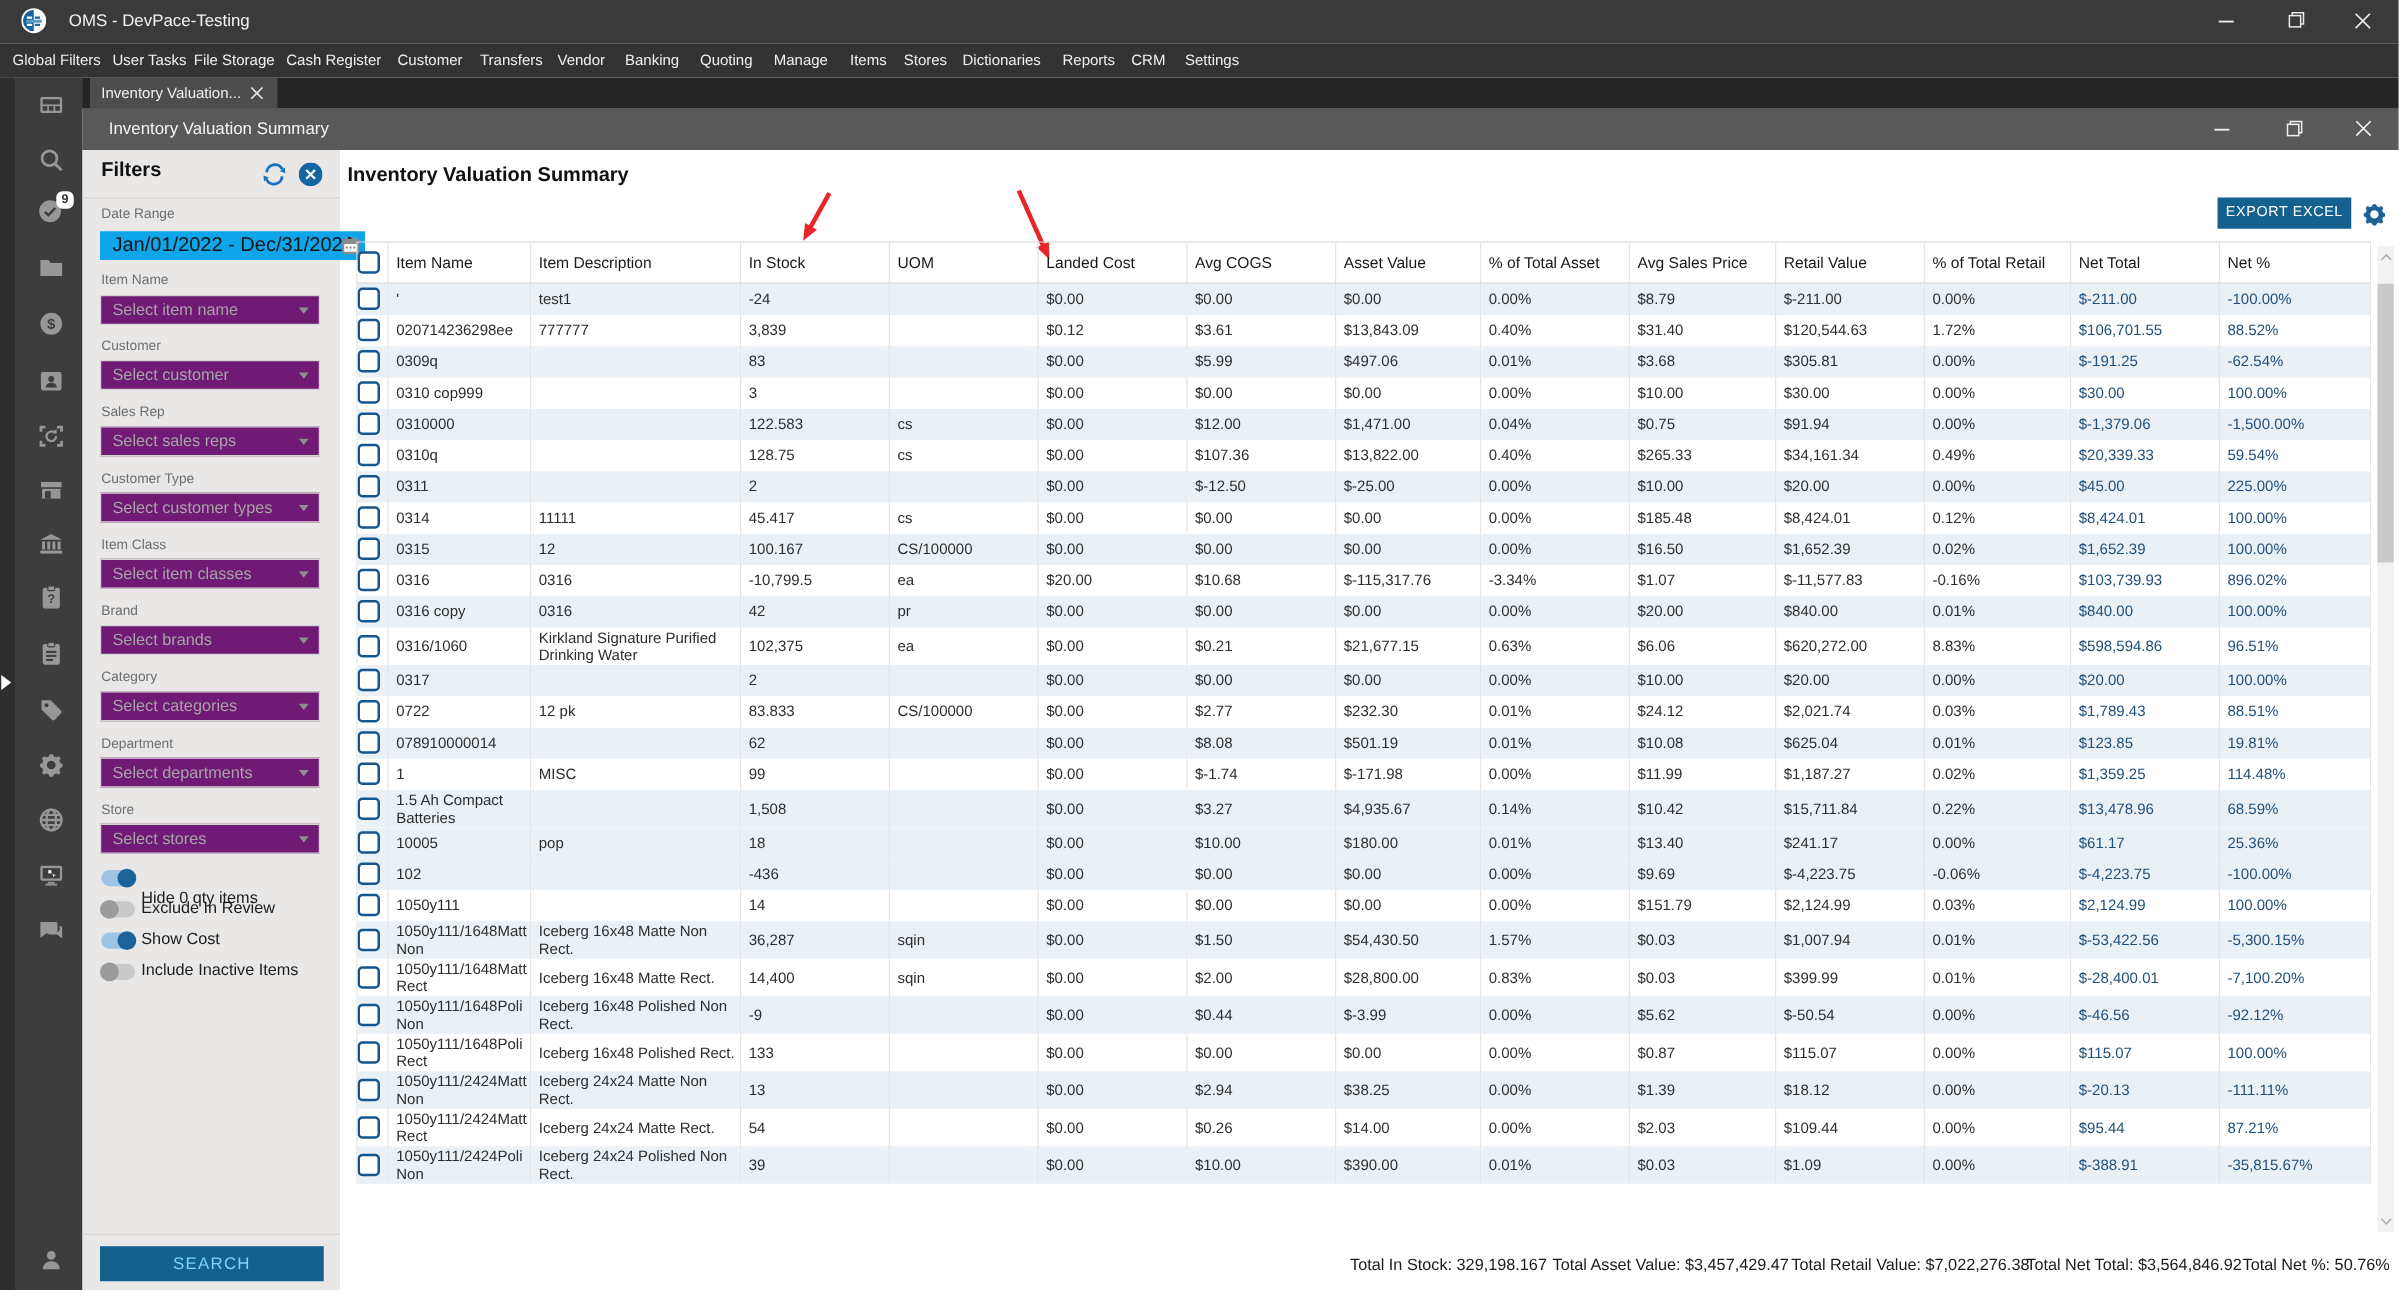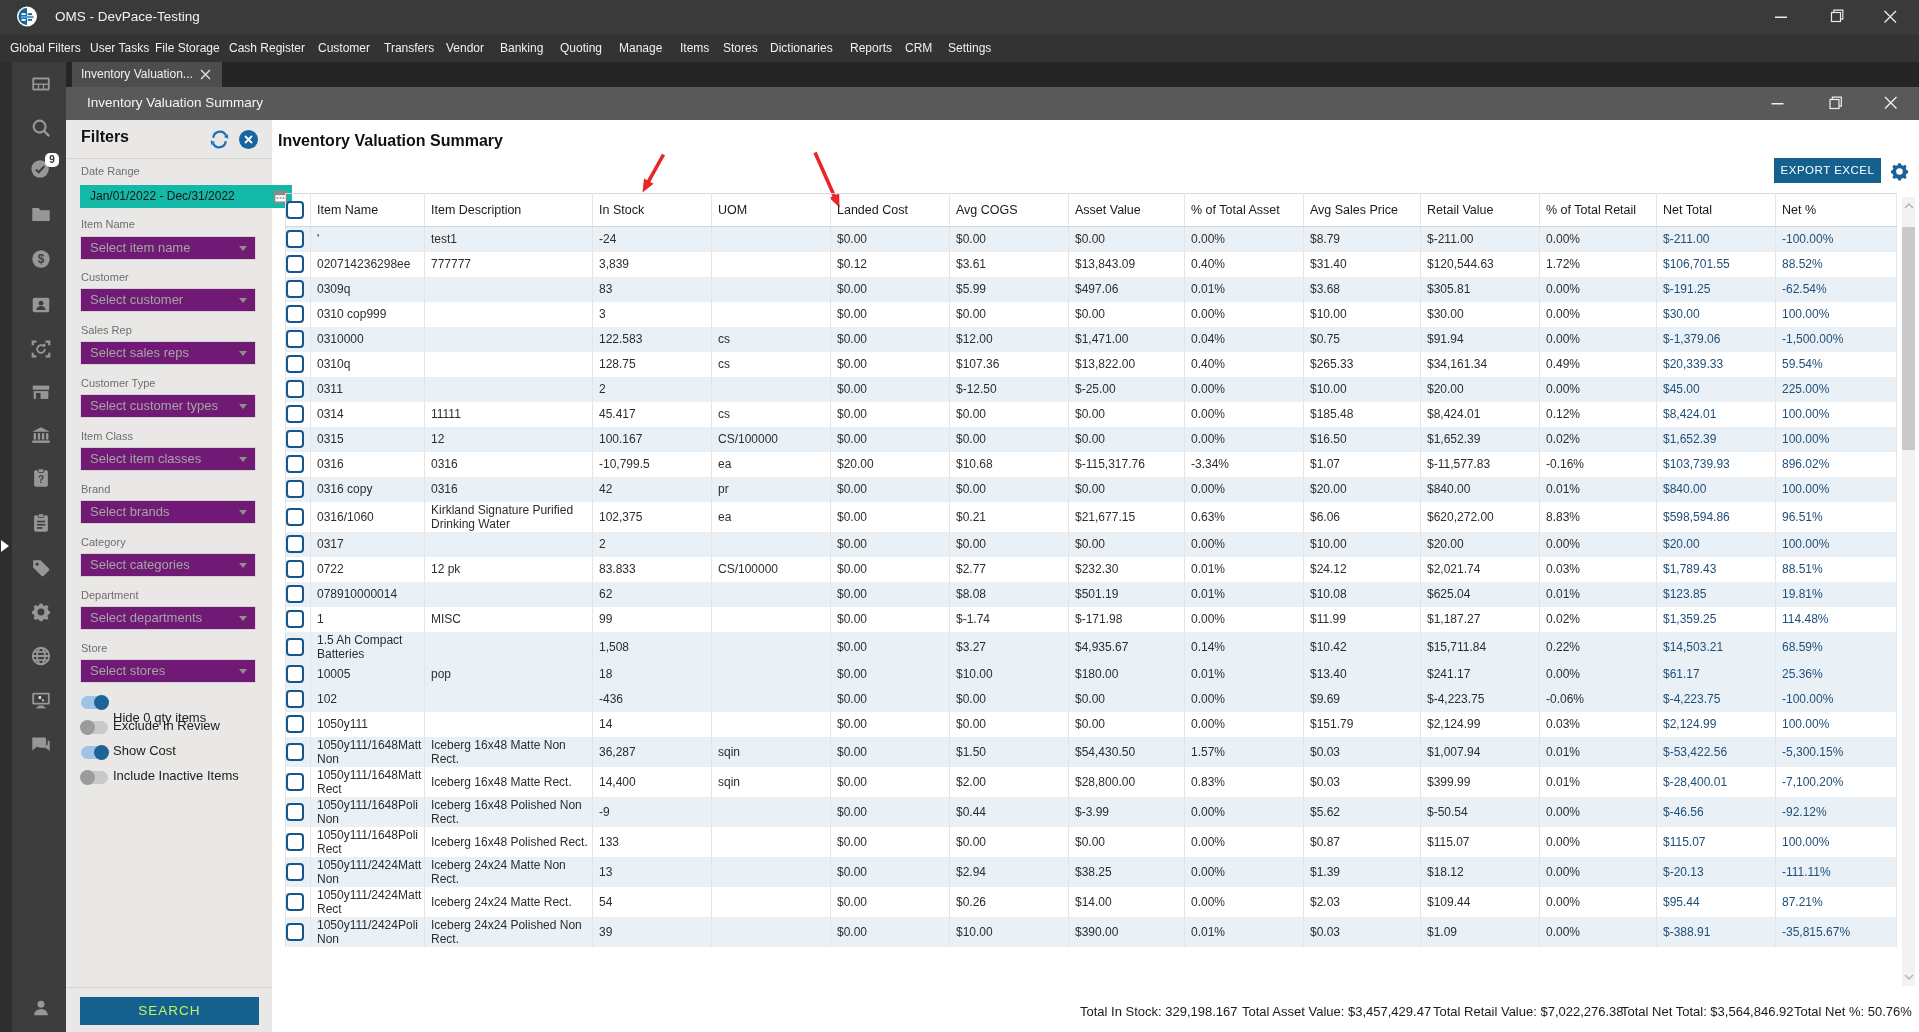--- a/index.html
+++ b/index.html
@@ -20,27 +20,27 @@
 .sic{position:absolute;left:30px;width:22px;height:22px}
 #arrow-strip{left:1px;top:540px;width:0;height:0;border-top:6px solid transparent;border-bottom:6px solid transparent;border-left:8px solid #fff}
 
 #panel{left:66px;top:120px;width:206px;height:912px;background:#eae8e6}
 #ftitle{left:81px;top:128px;font-size:16px;font-weight:bold;color:#111}
 #fsep{left:66px;top:158px;width:206px;height:1px;background:#d6d4d2}
 #fsep2{left:66px;top:987px;width:206px;height:1px;background:#d6d4d2}
 .flabel{position:absolute;left:81px;font-size:11px;color:#6e6e6e}
 .ffield{position:absolute;left:80px;width:176px;height:24px;background:#701a75;border:1px solid #d5d3d1;font-size:13px;color:#a5a5a5;line-height:22px;padding-left:9px}
 .caret{position:absolute;right:8px;top:9px;width:0;height:0;border-left:4.5px solid transparent;border-right:4.5px solid transparent;border-top:5.5px solid #8f8f8f}
-#datefield{left:80px;top:185px;width:212px;height:23px;background:#14b8a6;font-size:12px;color:#151515;line-height:23px;padding-left:10px}
+#datefield{left:80px;top:185px;width:212px;height:23px;background:#0ea5e9;font-size:16px;color:#151515;line-height:23px;padding-left:10px}
 .tgl{position:absolute;left:81px;width:27px;height:13px;border-radius:7px}
 .tgl .knob{position:absolute;top:-1px;width:15px;height:15px;border-radius:50%}
 .tgl.on{background:#9dc3e6}.tgl.on .knob{right:-1px;background:#1b6398}
 .tgl.off{background:#c9c9c9}.tgl.off .knob{left:-1px;background:#9b9b9b}
 .tlab{position:absolute;left:113px;font-size:13px;color:#1c1c1c}
-#searchbtn{left:80px;top:997px;width:179px;height:28px;background:#14618f;color:#bef264;font-size:13.5px;text-align:center;line-height:28px;letter-spacing:1px}
+#searchbtn{left:80px;top:997px;width:179px;height:28px;background:#14618f;color:#7dd3fc;font-size:13.5px;text-align:center;line-height:28px;letter-spacing:1px}
 
 #heading{left:278px;top:132px;font-size:16px;font-weight:600;color:#111}
 #exportbtn{left:1774px;top:158px;width:107px;height:25px;background:#14618f;color:#fff;font-size:11.5px;text-align:center;line-height:25px;letter-spacing:0.5px}
 
 #tablewrap{left:285px;top:193px;width:1612px;height:793px;overflow:hidden}
 table{border-collapse:collapse;table-layout:fixed;width:1611px;border-left:1px solid #e2e2e2;border-right:1px solid #e2e2e2}
 td,th{border-right:1px solid #e5e5e5;font-size:12px;font-weight:normal;text-align:left;padding:0 0 0 6px;vertical-align:middle;overflow:hidden;white-space:nowrap;color:#2d2d2d;line-height:14px}
 th{font-size:12.5px;color:#191919;border-top:1px solid #d6d6d6;border-bottom:1px solid #d6d6d6}
 tr.hdr{height:33px}
 td.nm{white-space:normal;overflow-wrap:break-word}
@@ -562,21 +562,21 @@
             <td class="ds"></td>
             <td>1,508</td>
             <td></td>
             <td>$0.00</td>
             <td>$3.27</td>
             <td>$4,935.67</td>
             <td>0.14%</td>
             <td>$10.42</td>
             <td>$15,711.84</td>
             <td>0.22%</td>
-            <td class="net">$14,503.21</td>
+            <td class="net">$13,478.96</td>
             <td class="net">68.59%</td>
           </tr>
 <tr class="odd" style="height:25px">
             <td class="cbc"><span class="cb"></span></td>
             <td class="nm">10005</td>
             <td class="ds">pop</td>
             <td>18</td>
             <td></td>
             <td>$0.00</td>
             <td>$10.00</td>

